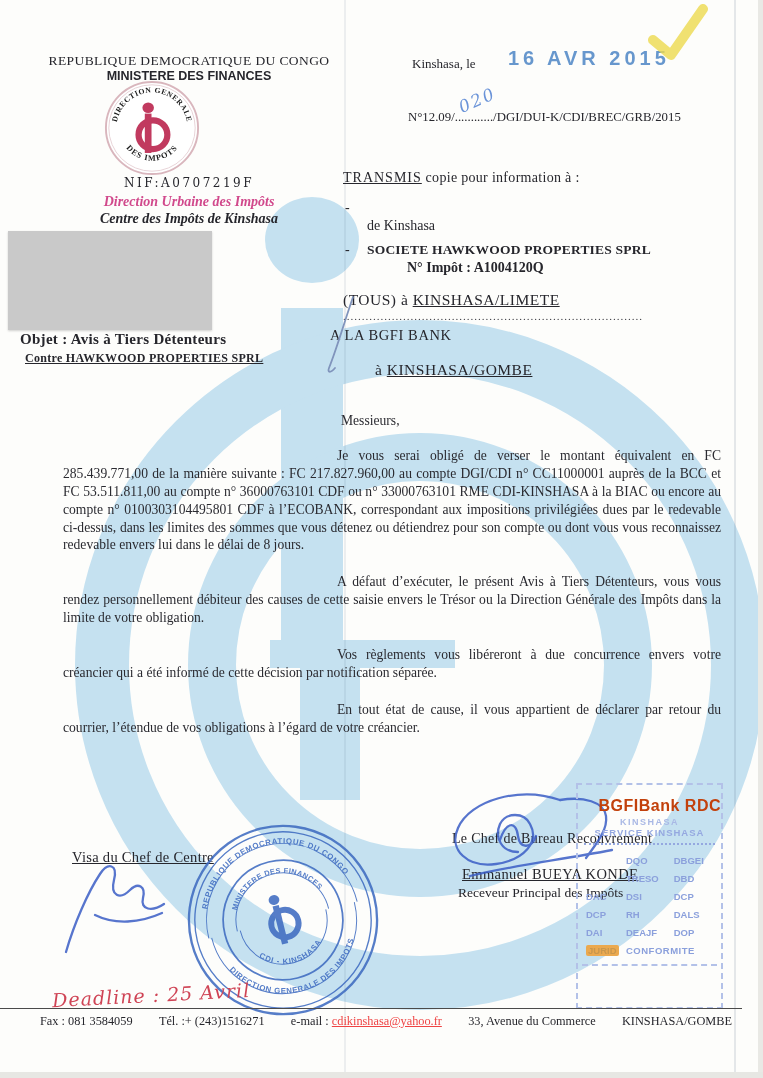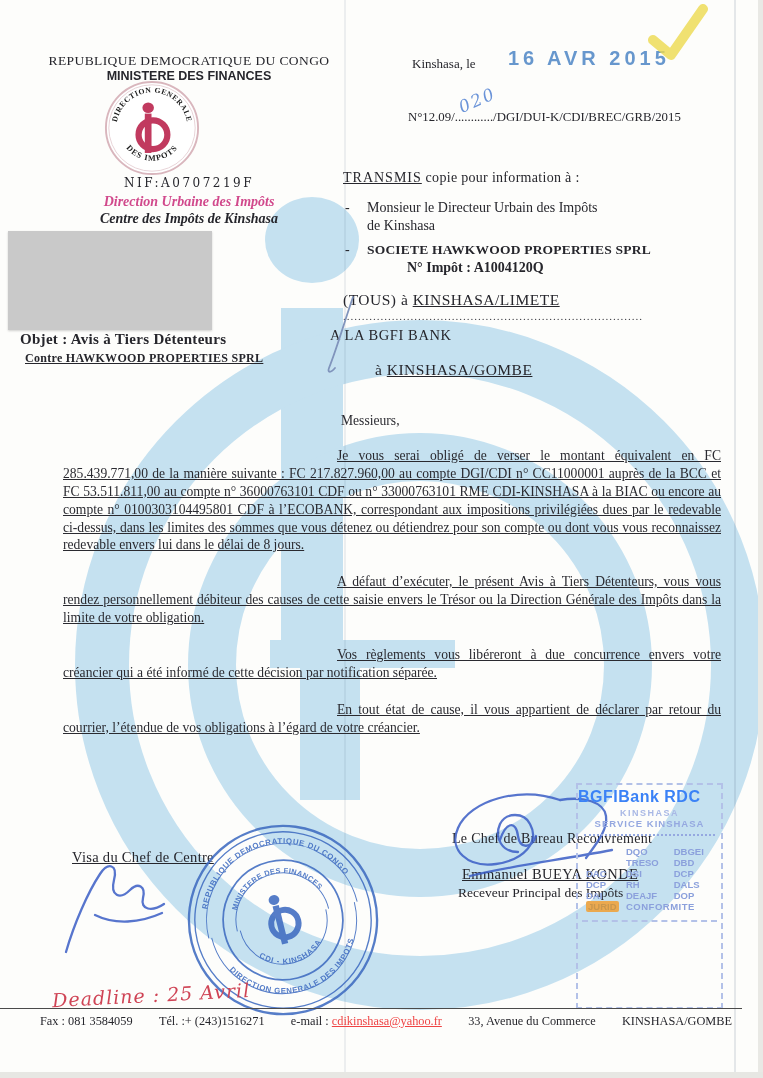--- a/index.html
+++ b/index.html
@@ -57,41 +57,41 @@
   .tous-line .u, .gombe-line .u { text-decoration:underline; }
   .dotted-sep { left:343px; top:310px; width:390px; font-size:11px; letter-spacing:1px;
     white-space:nowrap; overflow:hidden; color:#3a3a40; }
   .bank-line { left:330px; top:327px; font-size:14.5px; letter-spacing:.6px; }
   .gombe-line { left:375px; top:361px; font-size:15.5px; letter-spacing:.5px; }
 
   
   .body-text { left:63px; top:412px; width:658px; text-align:justify;
     font-size:13.6px; line-height:17.9px; color:#2a2a30; }
   .body-text .salutation { margin:0 0 17px 278px; }
-  .body-text p { margin:0 0 19px 0; text-indent:274px;text-decoration:underline; }
+  .body-text p { margin:0 0 19px 0; text-indent:274px; }
 
   
   .visa-title { left:72px; top:849px; font-size:14.5px; text-decoration:underline; letter-spacing:.3px; }
   .chef-title { left:452px; top:831px; font-size:14px; letter-spacing:.3px; }
   .signer-name { left:462px; top:866px; font-size:14.5px; text-decoration:underline; letter-spacing:.4px; }
   .signer-role { left:458px; top:885px; font-size:13.5px; }
   .ink { left:0; top:0; pointer-events:none; }
 
   .round-stamp { left:185px; top:822px; opacity:.88; }
 
   
   .bgfi { left:576px; top:783px; width:147px; height:226px;
     border:2px dashed #b3c1e8; box-sizing:border-box;
     font-family:"Liberation Sans", sans-serif; }
-  .bgfi-bank { margin-top:3px; text-align:left; font-weight:700; font-size:16px;
-    color:#3b82f6; letter-spacing:.5px; }
+  .bgfi-bank { margin-top:12px; text-align:right; font-weight:700; font-size:16px;
+    color:#c2410c; letter-spacing:.5px; }
   .bgfi-city { text-align:center; font-weight:700; font-size:9px; color:#a9b8e5; letter-spacing:1.5px; margin-top:2px; }
   .bgfi-service { text-align:center; font-weight:700; font-size:9.5px; color:#95a8e0; letter-spacing:1px; }
   .bgfi-dots { border-bottom:2px dotted #95a8e0; margin:5px 6px 0 6px; }
-  .bgfi-grid { display:grid; grid-template-columns:31% 37% 32%; 
+  .bgfi-grid { display:grid; grid-template-columns:31% 37% 32%; row-gap:7px;
     margin:10px 6px 0 8px; font-weight:700; font-size:9.5px; color:#8ba0dc; }
   .bgfi-grid .hl { background:#eba94f; color:#c9974d; border-radius:2px; padding:0 2px; width:max-content; }
   .bgfi-grid .span2 { grid-column:2 / span 2; letter-spacing:.5px; }
   .bgfi-bottom { border-bottom:2px dashed #b3c1e8; margin:8px 4px 0 4px; }
 
   
   .deadline-note { left:52px; top:984px; font-family:"DejaVu Serif", serif; font-style:italic;
     font-size:19px; letter-spacing:1px; color:#cf4455; transform:rotate(-3deg); }
 
   
@@ -157,21 +157,20 @@
   <svg class="abs" style="left:645px; top:4px;" width="70" height="60" viewBox="0 0 70 60">
     <path d="M 8 36 L 26 51 L 58 5" fill="none" stroke="#ecd94f" stroke-width="10" stroke-linecap="round" stroke-linejoin="round" opacity=".8"></path>
   </svg>
 
   <div class="abs ref-line">N°12.09/............/DGI/DUI-K/CDI/BREC/GRB/2015</div>
   <div class="abs ref-hand">020</div>
 
   <div class="abs transmis-head"><span class="u">TRANSMIS</span><span> copie pour information à :</span></div>
 
   <div class="abs rcpt-dash1">-</div>
-  <div class="abs rcpt-1a">Monsieur le Directeur Urbain des Impôts</div>
   <div class="abs rcpt-1b">de Kinshasa</div>
   <div class="abs rcpt-dash2">-</div>
   <div class="abs rcpt-2a">SOCIETE HAWKWOOD PROPERTIES SPRL</div>
   <div class="abs rcpt-2b">N° Impôt : A1004120Q</div>
 
   <div class="abs tous-line"><span>(TOUS) à </span><span class="u">KINSHASA/LIMETE</span></div>
   <div class="abs dotted-sep">................................................................................</div>
   <div class="abs bank-line">A  LA BGFI BANK</div>
   <div class="abs gombe-line"><span>à </span><span class="u">KINSHASA/GOMBE</span></div>
 

